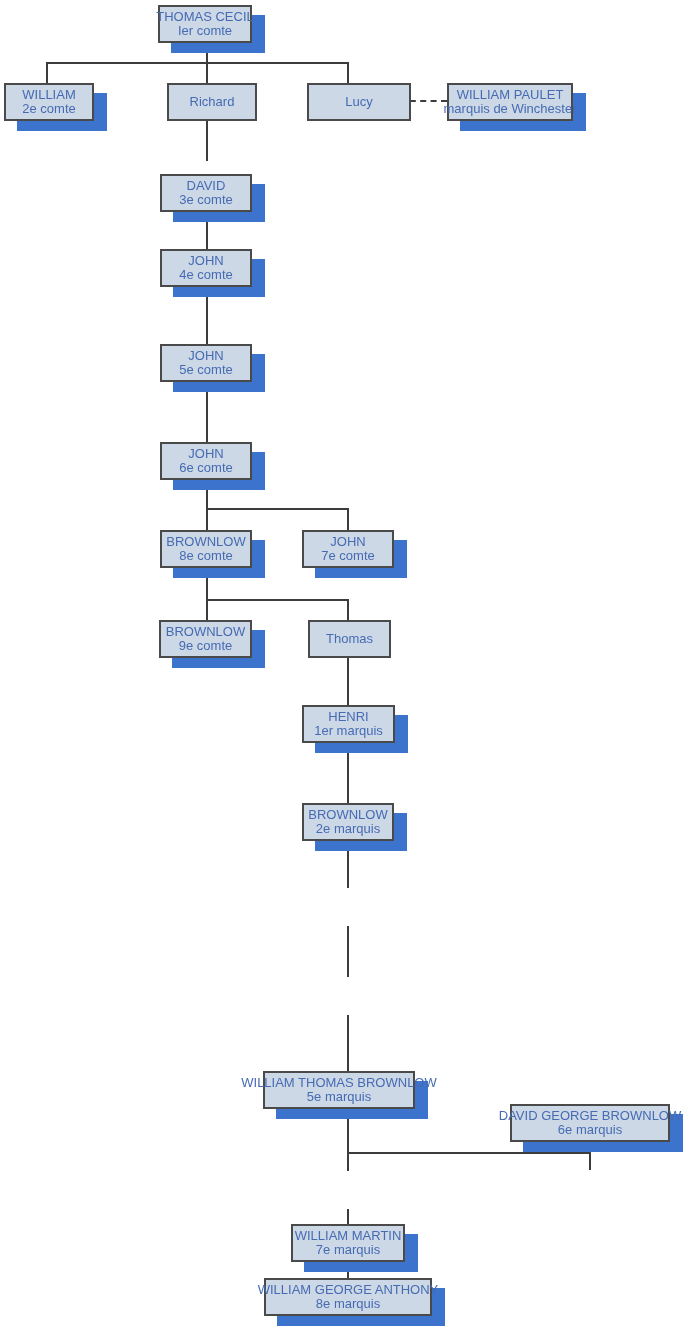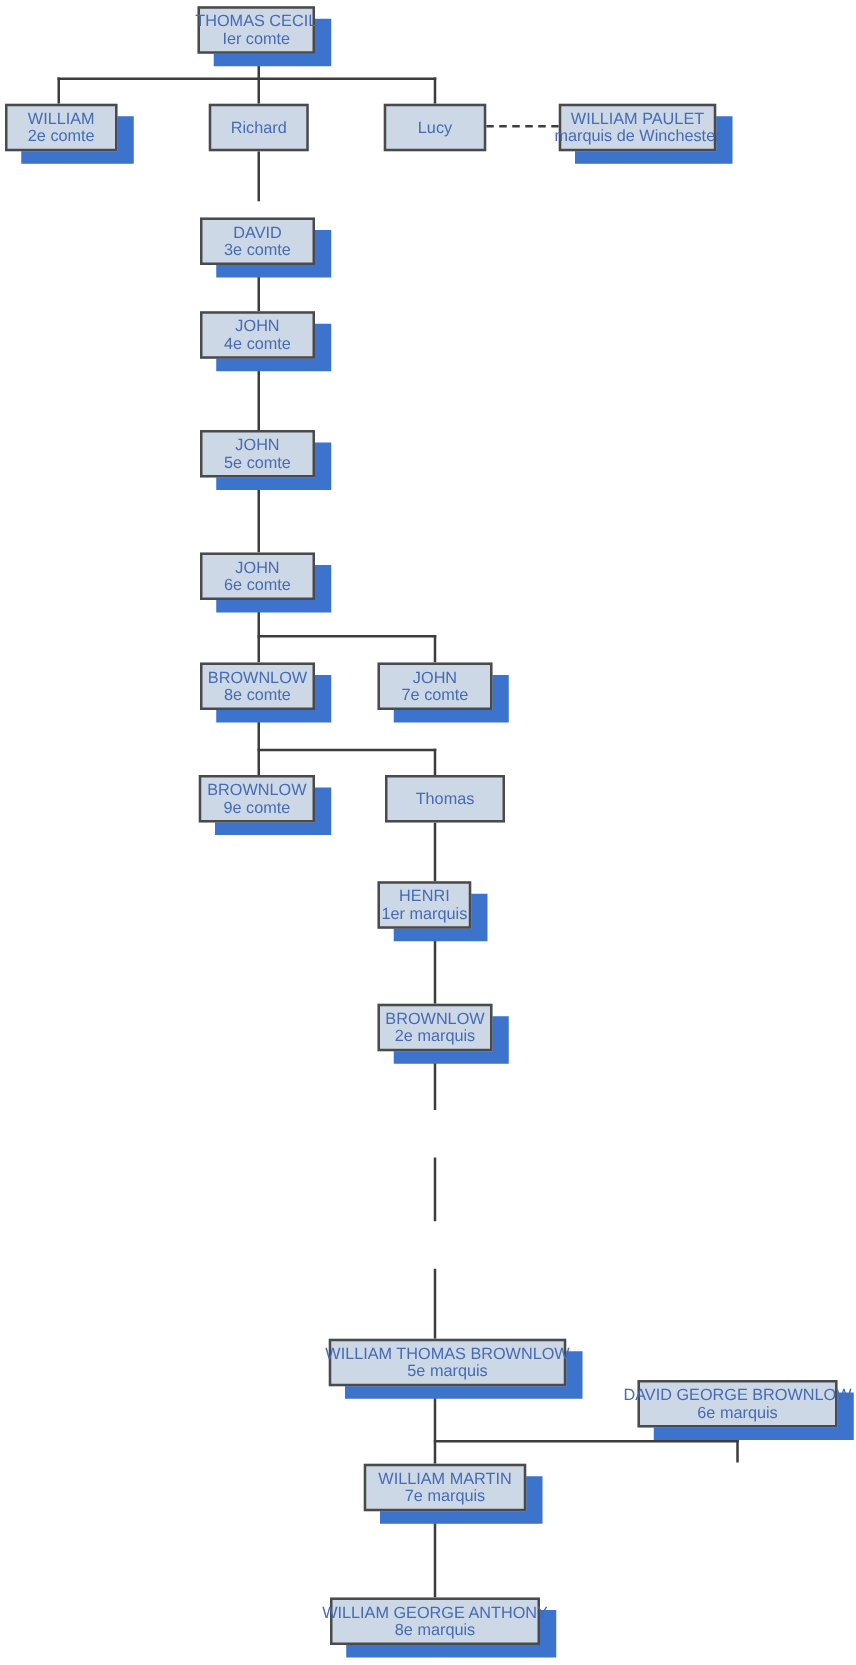--- a/index.html
+++ b/index.html
@@ -67,26 +67,26 @@
   <div class="node shadowed" style="left:158px;top:5px;width:94px">
     <span>THOMAS CECIL</span>
     <span>Ier comte</span>
   </div>
 
   <div class="node shadowed" style="left:4px;top:83px;width:90px">
     <span>WILLIAM</span>
     <span>2e comte</span>
   </div>
 
-  <div class="node" style="left:167px;top:83px;width:80px">
+  <div class="node" style="left:167px;top:83px;width:90px">
     <span>Richard</span>
     <span></span>
   </div>
 
-  <div class="node" style="left:307px;top:83px;width:82px">
+  <div class="node" style="left:307px;top:83px;width:104px">
     <span>Lucy</span>
     <span></span>
   </div>
 
   <div class="node shadowed" style="left:447px;top:83px;width:126px">
     <span>WILLIAM PAULET</span>
     <span>marquis de Winchester</span>
   </div>
 
   <div class="node shadowed" style="left:160px;top:174px;width:92px">
@@ -117,43 +117,43 @@
   <div class="node shadowed" style="left:302px;top:530px;width:92px">
     <span>JOHN</span>
     <span>7e comte</span>
   </div>
 
   <div class="node shadowed" style="left:159px;top:620px;width:93px">
     <span>BROWNLOW</span>
     <span>9e comte</span>
   </div>
 
-  <div class="node" style="left:308px;top:620px;width:96px">
+  <div class="node" style="left:308px;top:620px;width:83px">
     <span>Thomas</span>
     <span></span>
   </div>
 
-  <div class="node shadowed" style="left:302px;top:705px;width:75px">
+  <div class="node shadowed" style="left:302px;top:705px;width:93px">
     <span>HENRI</span>
     <span>1er marquis</span>
   </div>
 
   <div class="node shadowed" style="left:302px;top:803px;width:92px">
     <span>BROWNLOW</span>
     <span>2e marquis</span>
   </div>
 
 
 
-  <div class="node shadowed" style="left:263px;top:1071px;width:190px">
+  <div class="node shadowed" style="left:263px;top:1071px;width:152px">
     <span>WILLIAM THOMAS BROWNLOW</span>
     <span>5e marquis</span>
   </div>
 
-  <div class="node shadowed" style="left:291px;top:1171px;width:130px">
+  <div class="node shadowed" style="left:291px;top:1224px;width:114px">
     <span>WILLIAM MARTIN</span>
     <span>7e marquis</span>
   </div>
 
   <div class="node shadowed" style="left:510px;top:1104px;width:160px">
     <span>DAVID GEORGE BROWNLOW</span>
     <span>6e marquis</span>
   </div>
 
   <div class="node shadowed" style="left:264px;top:1278px;width:168px">

